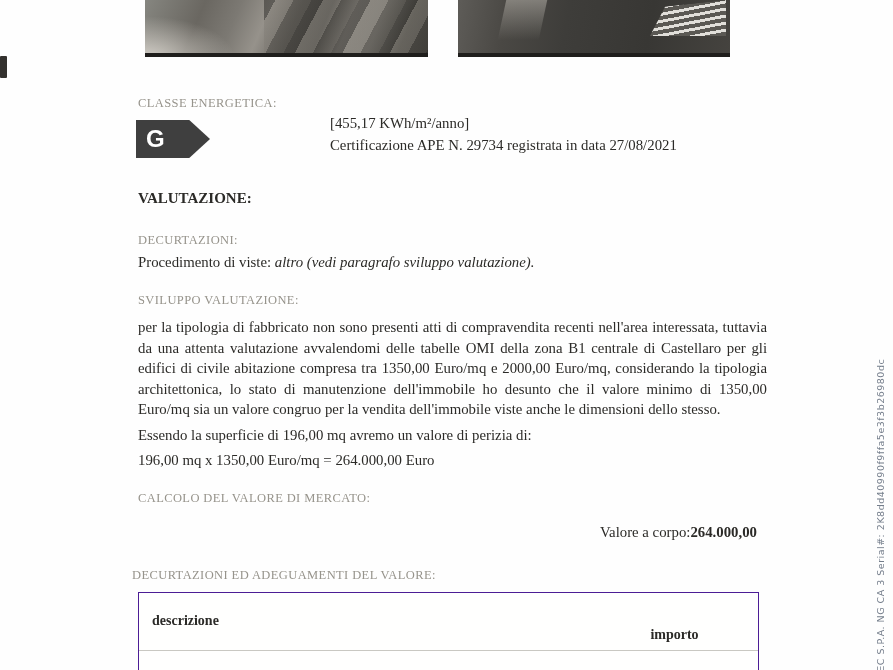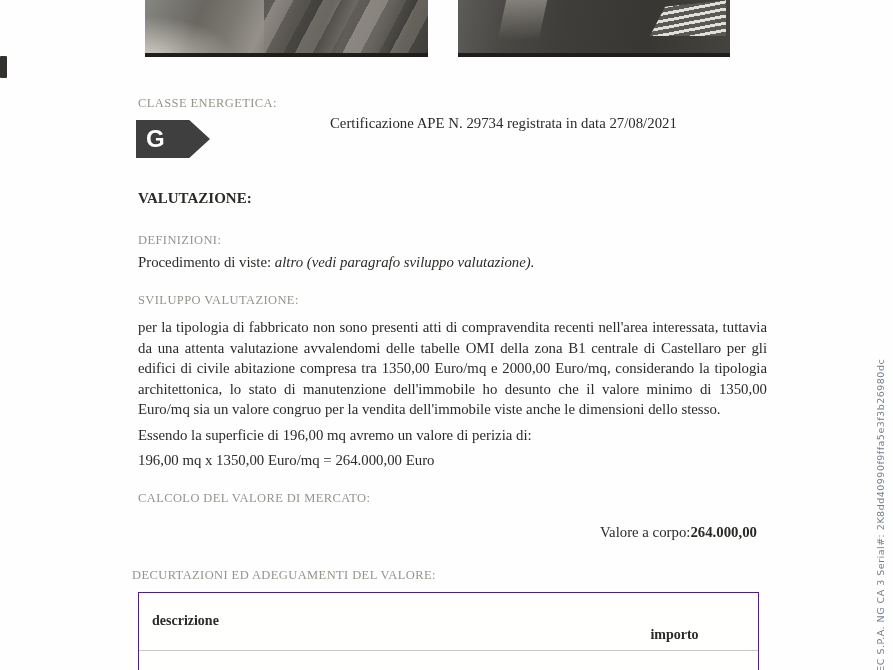--- a/index.html
+++ b/index.html
@@ -99,26 +99,27 @@
   <div class="photo photo-right"></div>
 
   <div class="abs edge-mark"></div>
   <div class="abs bottom-smudge"></div>
 
   <div class="abs gray-label" style="left:138px;top:96px;">CLASSE ENERGETICA:</div>
   <div class="abs energy-badge">
     <span class="letter">G</span>
   </div>
   <div class="abs energy-info">
+    <div>[455,17 KWh/m²/anno]</div>
     <div>Certificazione APE N. 29734 registrata in data 27/08/2021</div>
   </div>
 
   <div class="abs body-text bold" style="left:138px;top:188px;font-size:15px;">VALUTAZIONE:</div>
 
-  <div class="abs gray-label" style="left:138px;top:233px;">DEFINIZIONI:</div>
+  <div class="abs gray-label" style="left:138px;top:233px;">DECURTAZIONI:</div>
   <div class="abs body-text" style="left:138px;top:252px;">
     <span>Procedimento di viste: </span><span style="font-style:italic;">altro (vedi paragrafo sviluppo valutazione).</span>
   </div>
 
   <div class="abs gray-label" style="left:138px;top:293px;">SVILUPPO VALUTAZIONE:</div>
   <div class="abs body-text paragraph">per la tipologia di fabbricato non sono presenti atti di compravendita recenti nell'area interessata, tuttavia da una attenta valutazione avvalendomi delle tabelle OMI della zona B1 centrale di Castellaro per gli edifici di civile abitazione compresa tra 1350,00 Euro/mq e 2000,00 Euro/mq, considerando la tipologia architettonica, lo stato di manutenzione dell'immobile ho desunto che il valore minimo di 1350,00 Euro/mq sia un valore congruo per la vendita dell'immobile viste anche le dimensioni dello stesso.</div>
 
   <div class="abs body-text" style="left:138px;top:425px;">Essendo la superficie di 196,00 mq avremo un valore di perizia di:</div>
   <div class="abs body-text" style="left:138px;top:450px;">196,00 mq x 1350,00 Euro/mq = 264.000,00 Euro</div>
 

